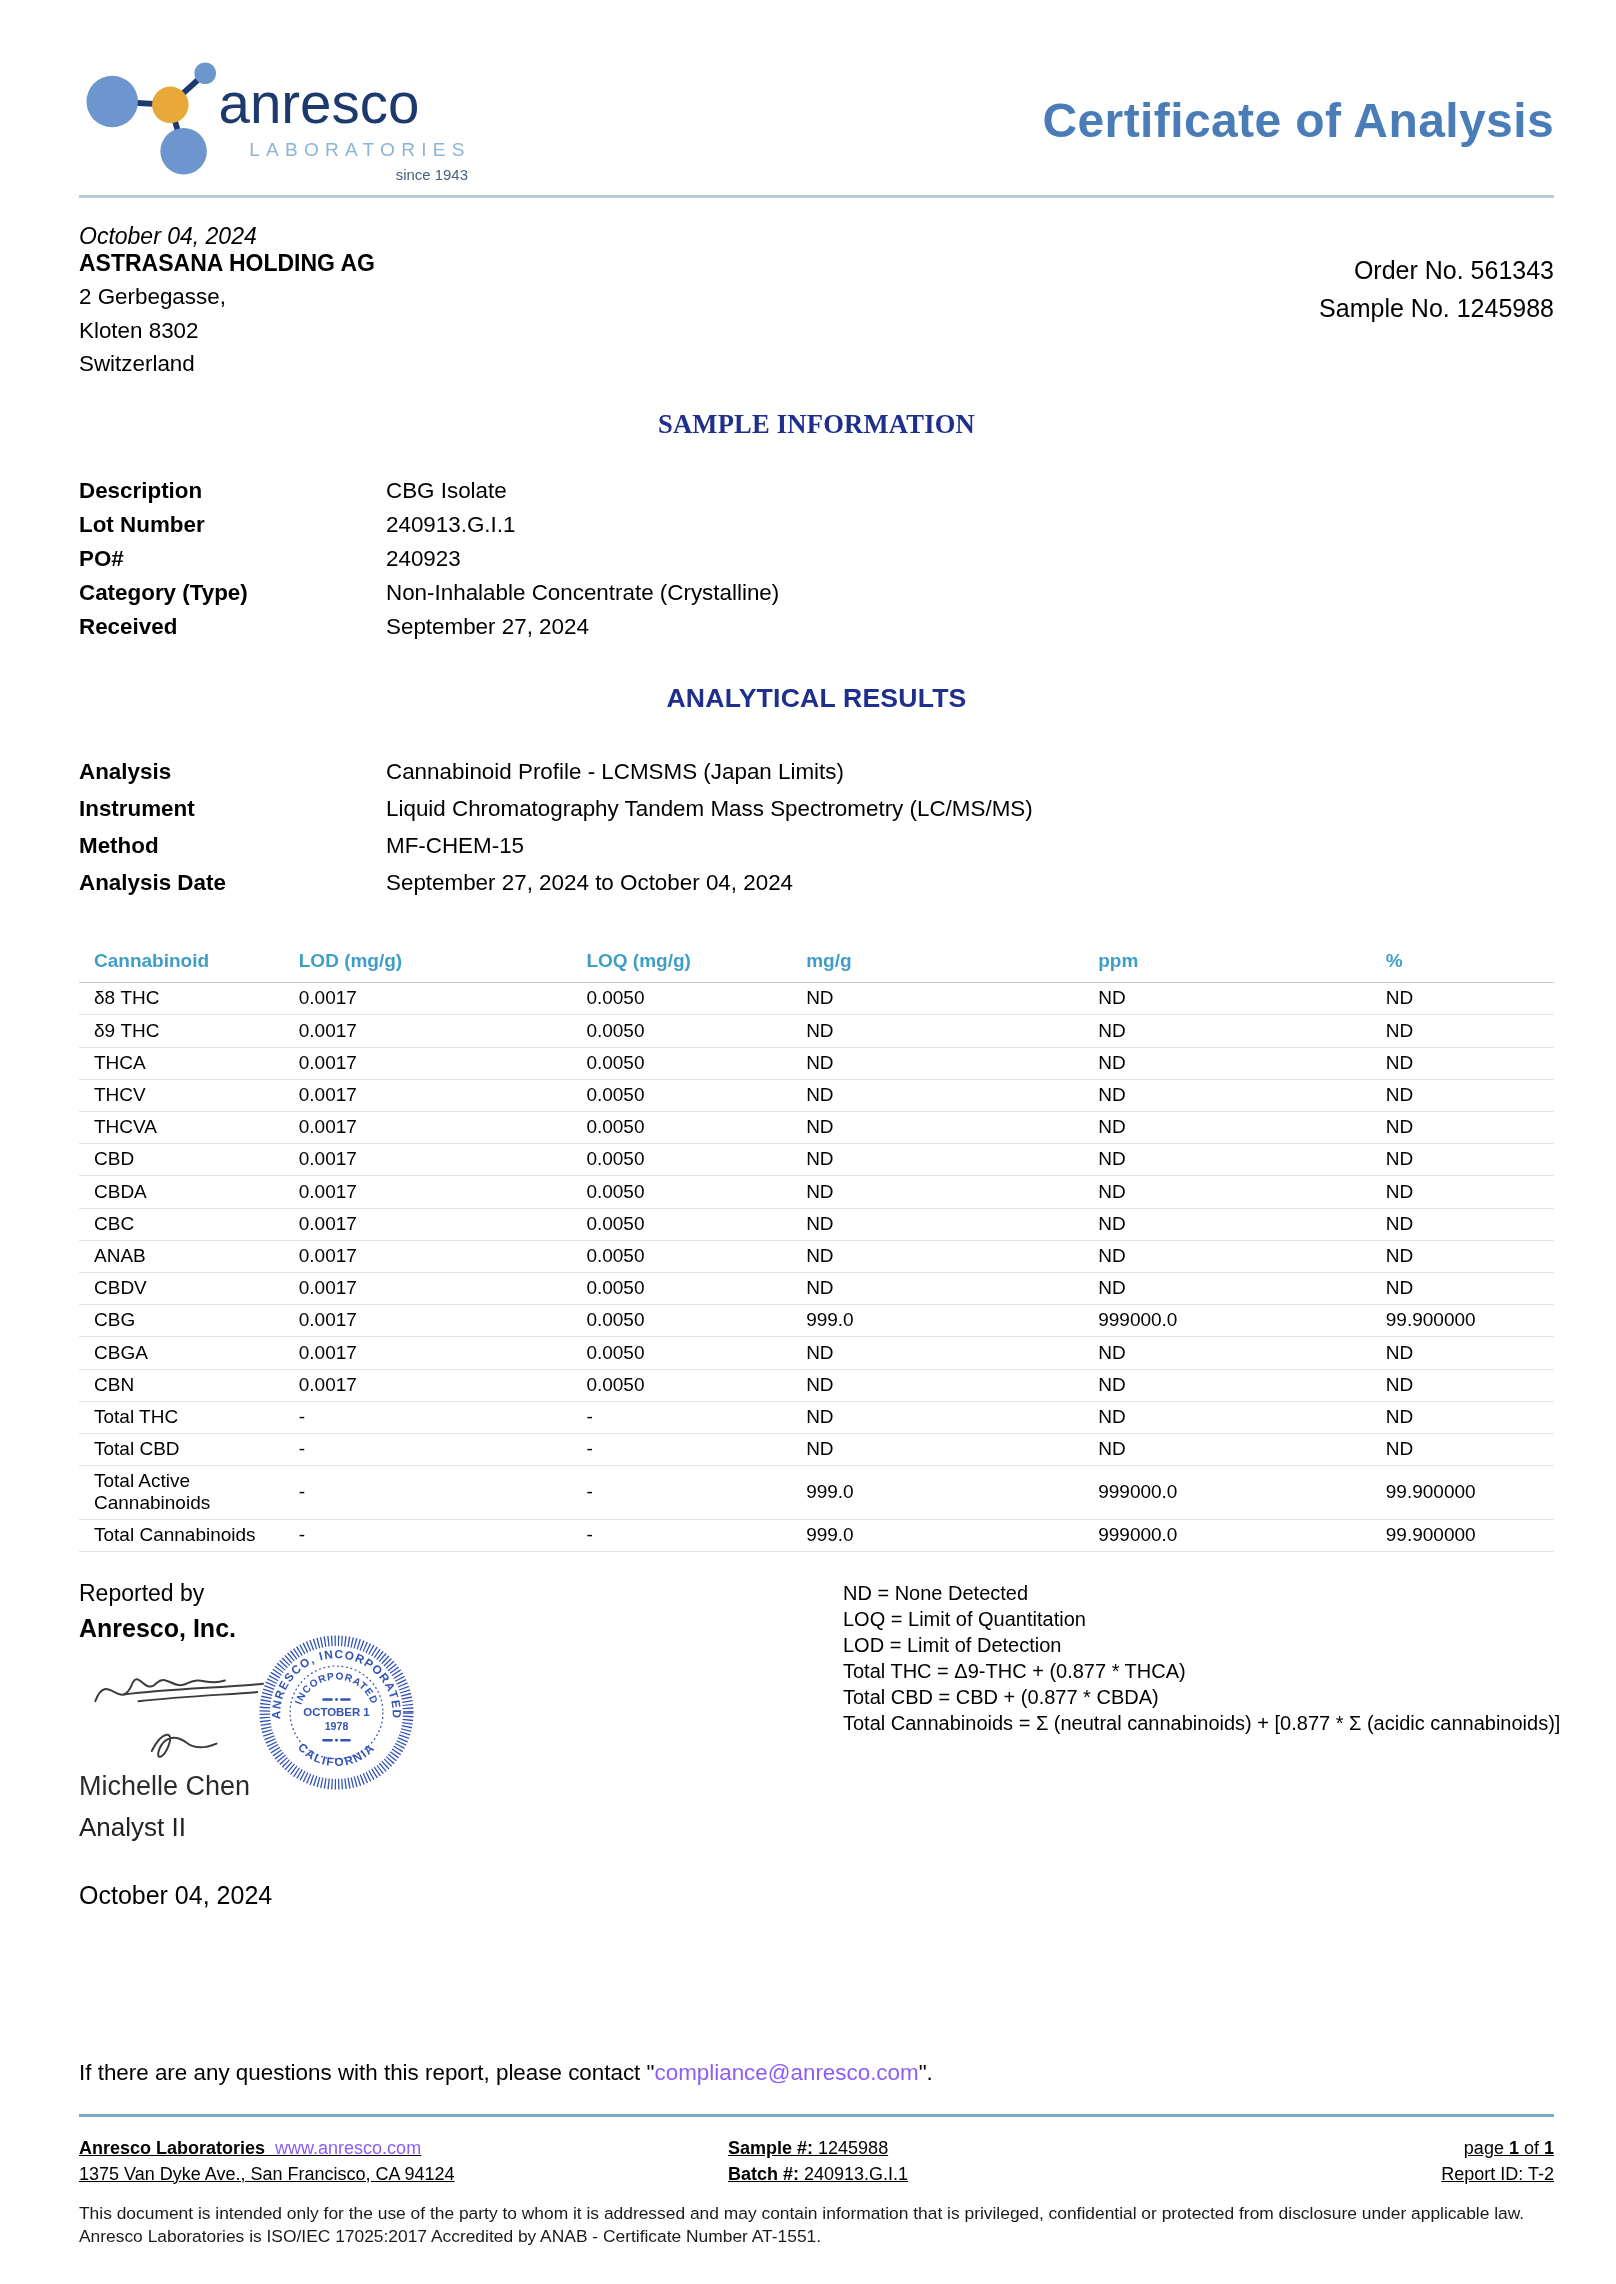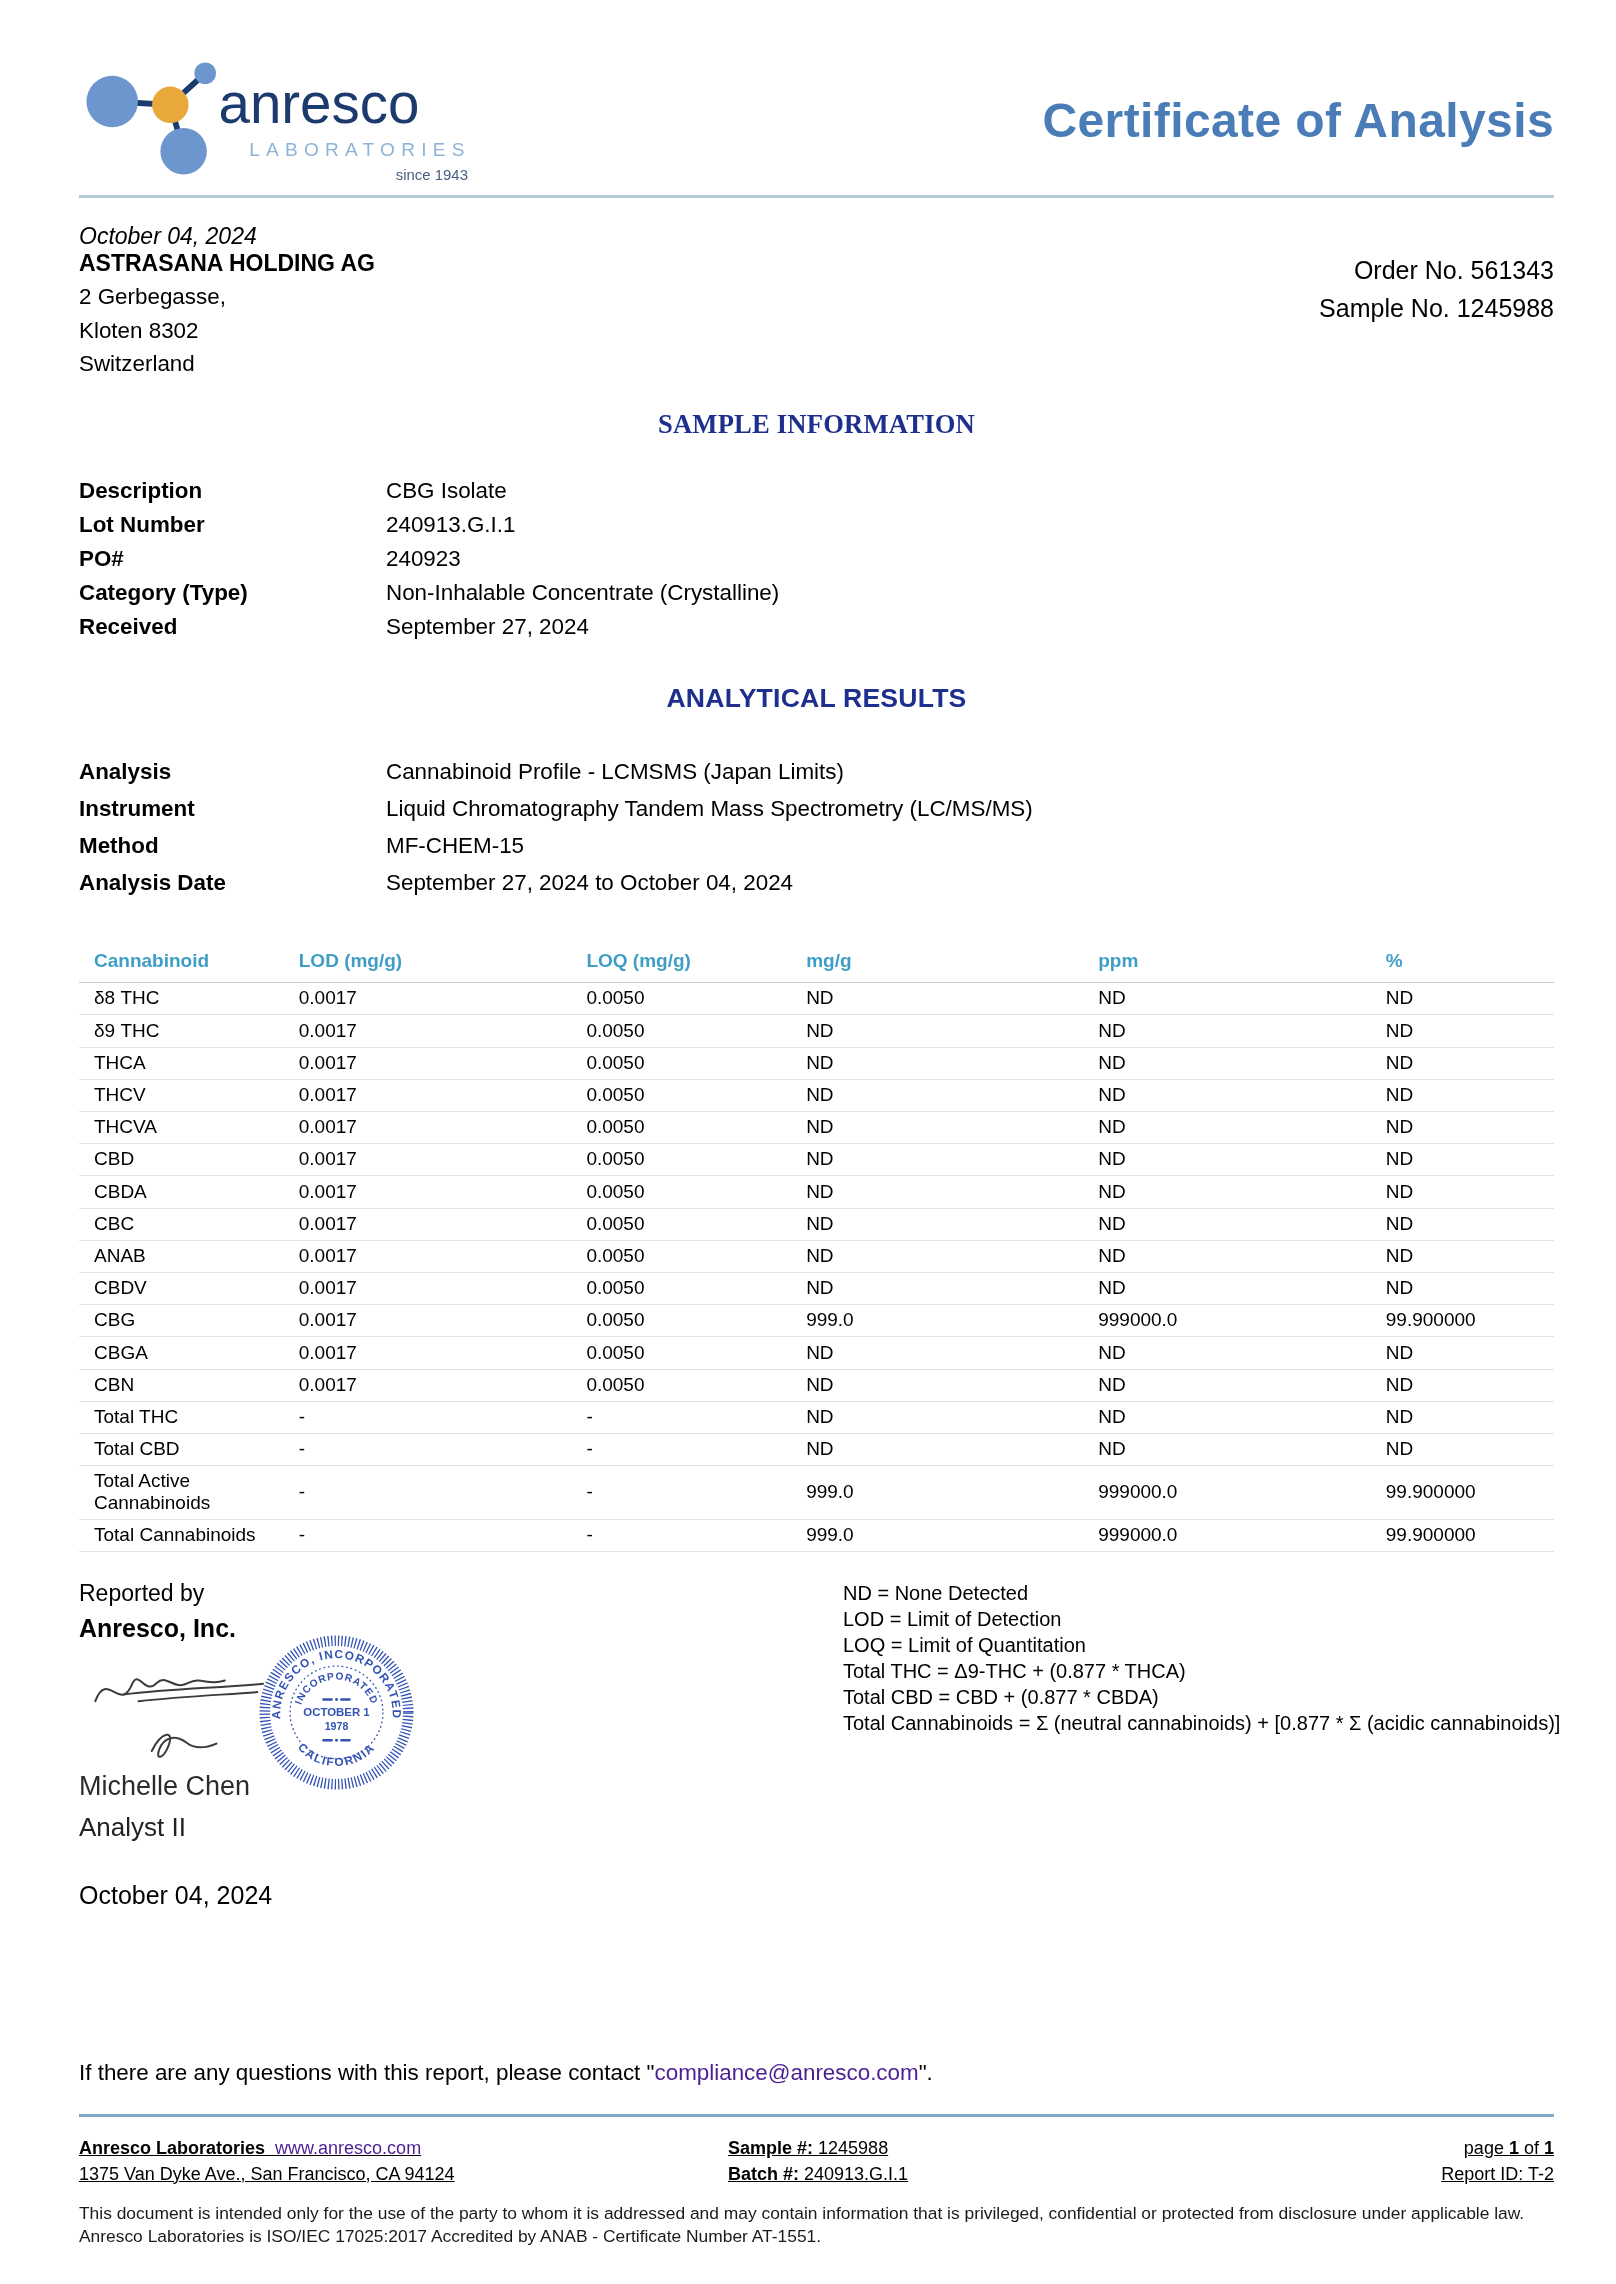--- a/index.html
+++ b/index.html
@@ -61,21 +61,21 @@
   .analyst-name { font-size:27px; color:#2b2b2b; margin-top:1.7px; }
   .analyst-title { font-size:26px; color:#222; margin-top:10px; }
   .report-date { font-size:25px; margin-top:38px; }
   .stamp { position:absolute; left:176px; top:51px; }
   .notes { position:absolute; left:764px; top:0; }
   .note-line { font-size:20px; line-height:26px; white-space:nowrap; }
 
   
   .bottom { position:absolute; left:79px; right:62px; top:2060px; }
   .contact-line { font-size:22.4px; }
-  .link { color:#4c1d95; text-decoration:none; }
+  .link { color:#8b5cf6; text-decoration:none; }
   .footer-rule { height:2.5px; background:#7ea9c2; margin-top:28px; }
   .footer-cols { display:flex; margin-top:18px; font-size:18px; line-height:26px;text-decoration:underline; }
   .f-left { width:44%; }
   .f-mid { width:33%; }
   .f-right { flex:1; text-align:right; }
   .b { font-weight:bold; }
   .disclaimer { margin-top:15px; font-size:17.4px; line-height:23px; color:#1a1a1a; }
 
   
   .logo-svg text { font-family:"Liberation Sans", sans-serif; }
@@ -369,22 +369,22 @@
               <line x1="6" y1="34" x2="16" y2="34"></line>
           </g>
           <text font-size="14.5" font-weight="bold" letter-spacing="2" stroke="none">
             <textPath href="#arcBottom" startOffset="50%" text-anchor="middle">CALIFORNIA</textPath>
           </text>
         </g>
       </svg>
 
       <div class="notes">
           <div class="note-line">ND = None Detected</div>
+          <div class="note-line">LOQ = Limit of Quantitation</div>
           <div class="note-line">LOD = Limit of Detection</div>
-          <div class="note-line">LOQ = Limit of Quantitation</div>
           <div class="note-line">Total THC = Δ9-THC + (0.877 * THCA)</div>
           <div class="note-line">Total CBD = CBD + (0.877 * CBDA)</div>
           <div class="note-line">Total Cannabinoids = Σ (neutral cannabinoids) + [0.877 * Σ (acidic cannabinoids)]</div>
         </div>
     </div>
   </div>
 
   <div class="bottom">
     <div class="contact-line">
       <span>If there are any questions with this report, please contact "</span><a href="#" class="link">compliance@anresco.com</a><span>".</span>

